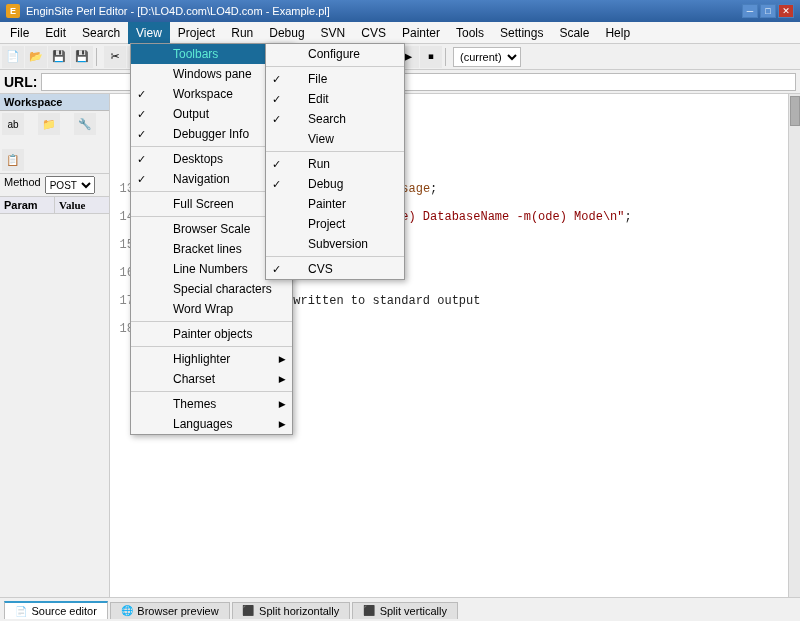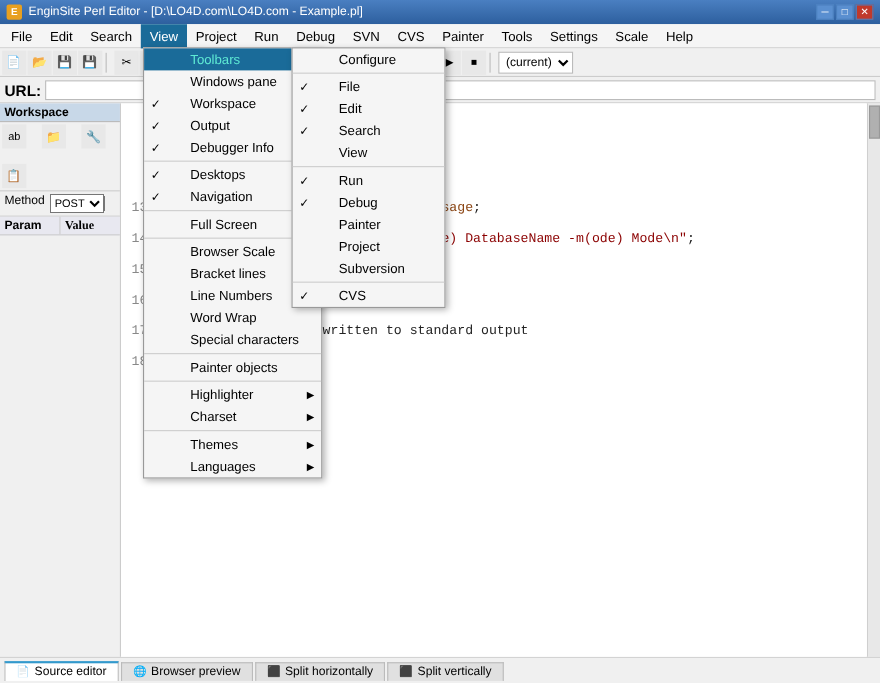--- a/index.html
+++ b/index.html
@@ -371,25 +371,25 @@
   <div class="dropdown-item has-sub">
     <span class="chk-col"></span>Browser Scale
   </div>
   <div class="dropdown-item">
     <span class="chk-col"></span>Bracket lines
   </div>
   <div class="dropdown-item">
     <span class="chk-col"></span>Line Numbers
   </div>
   <div class="dropdown-item">
+    <span class="chk-col"></span>Special characters
+  </div>
+  <div class="dropdown-item">
     <span class="chk-col"></span>Word Wrap
   </div>
-  <div class="dropdown-item">
-    <span class="chk-col"></span>Special characters
-  </div>
   <div class="dropdown-sep"></div>
   <div class="dropdown-item">
     <span class="chk-col"></span>Painter objects
   </div>
   <div class="dropdown-sep"></div>
   <div class="dropdown-item has-sub">
     <span class="chk-col"></span>Highlighter
   </div>
   <div class="dropdown-item has-sub">
     <span class="chk-col"></span>Charset

